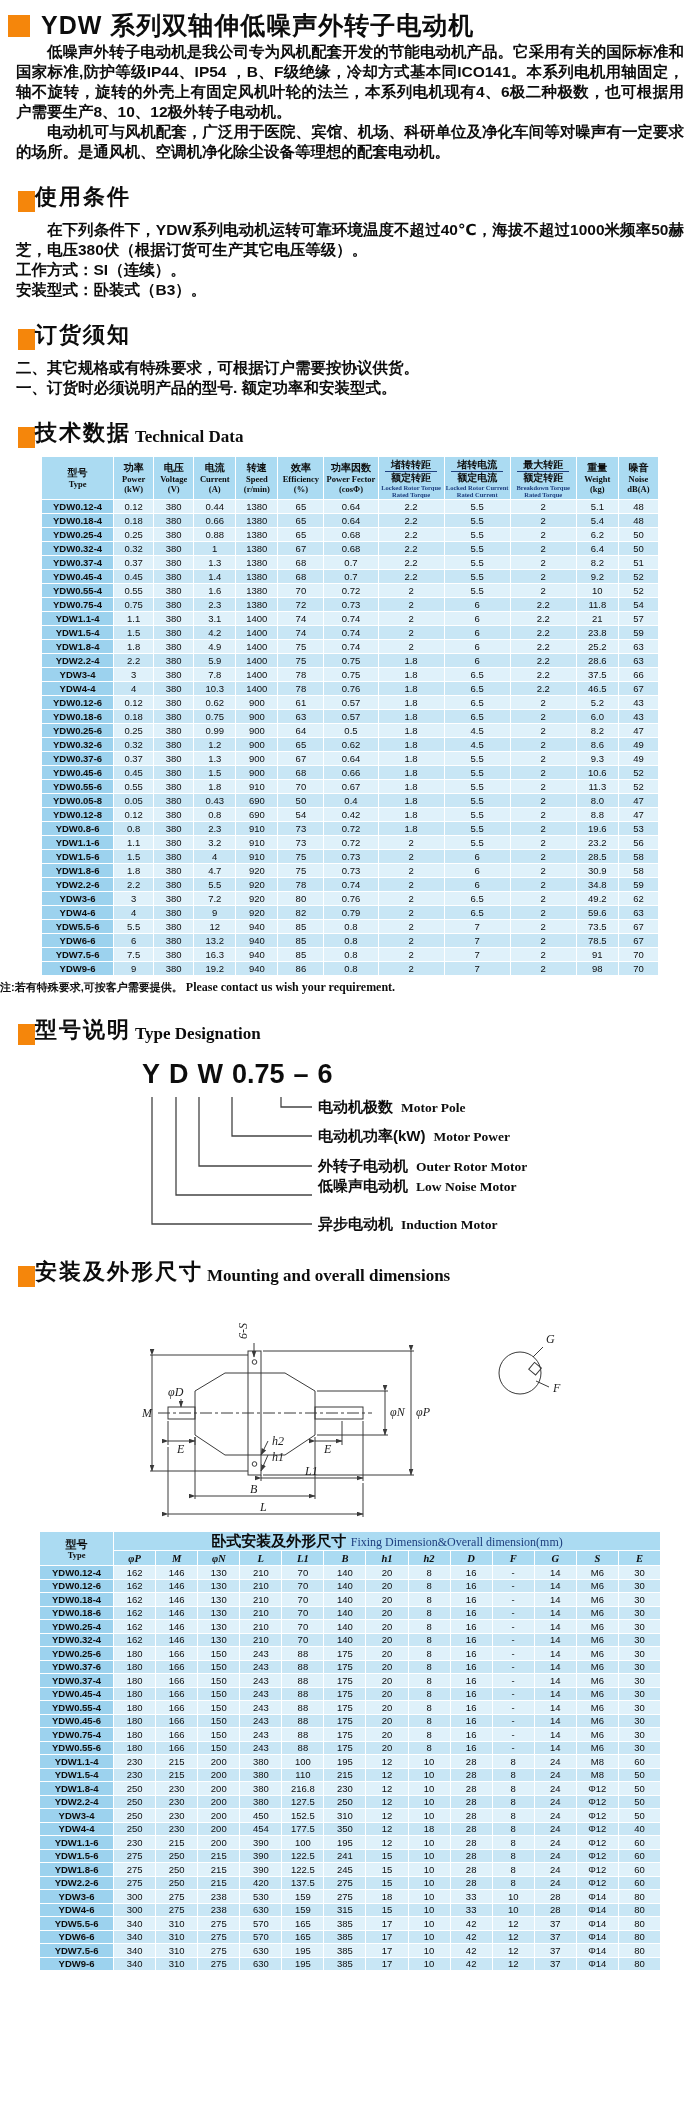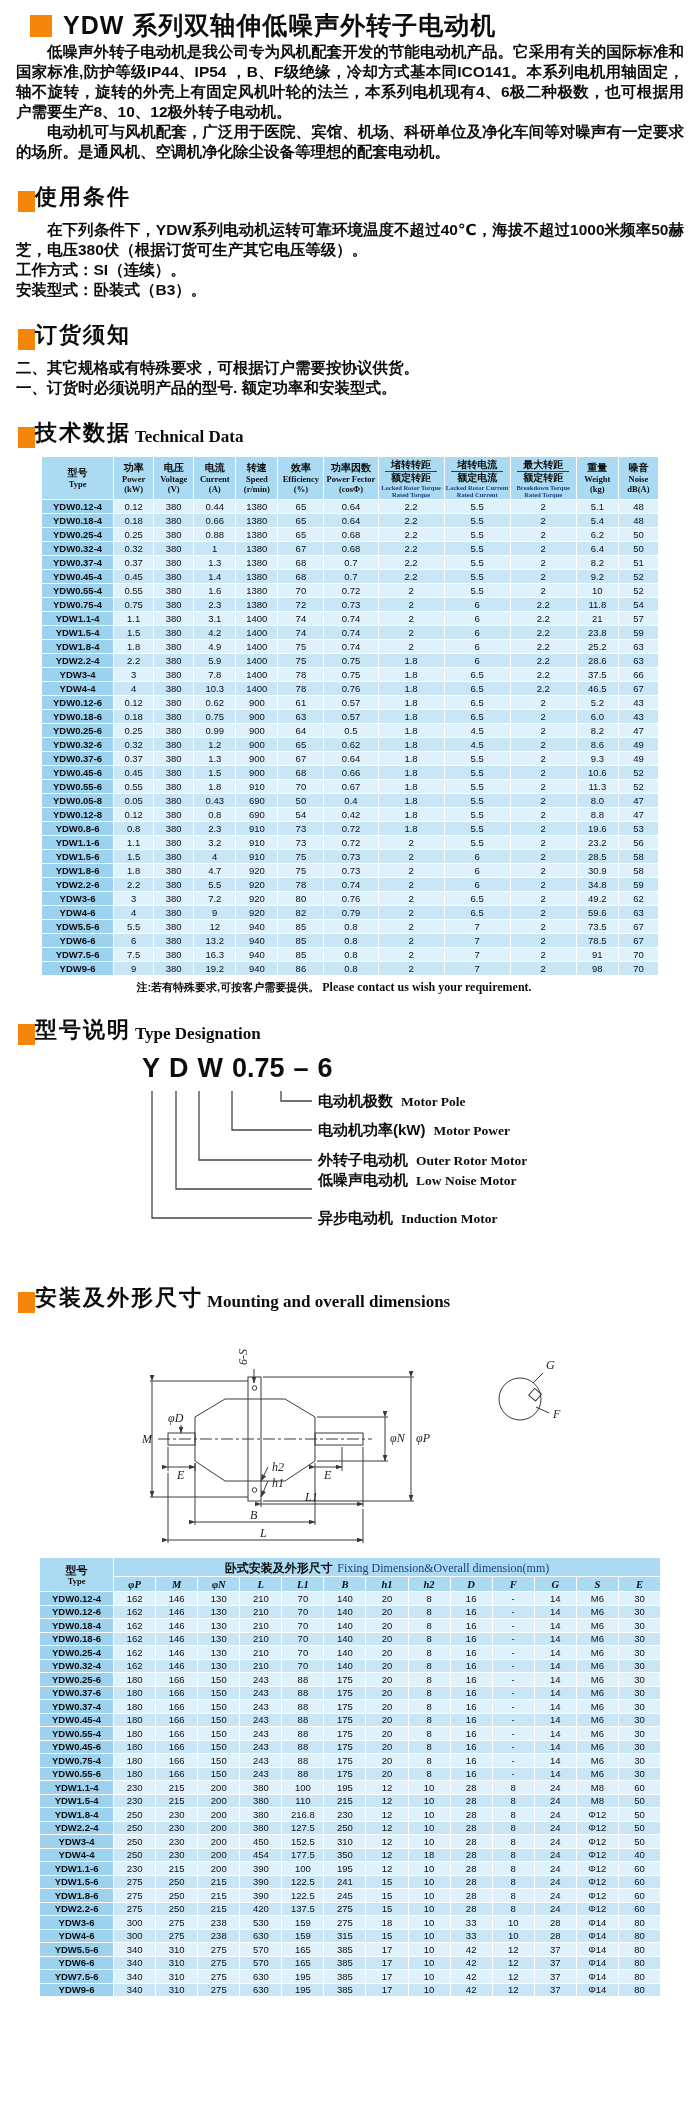--- a/index.html
+++ b/index.html
@@ -1,21 +1,21 @@
 <!DOCTYPE html>
 <html><head>
 <meta charset="utf-8">
 <style>
   html,body{margin:0;padding:0;}
   body{width:700px;height:2107px;background:#fff;overflow:hidden;
        font-family:"Liberation Sans","DejaVu Sans",sans-serif;color:#0d0d0d;}
   .page{position:relative;width:700px;height:2107px;}
 
   
-  .title-row{display:flex;align-items:center;gap:11px;padding:9px 0 0 30px;}
+  .title-row{display:flex;align-items:center;gap:11px;padding:9px 0 0 8px;}
   .sq-lg{width:22px;height:22px;background:#F5860B;flex:0 0 auto;}
   h1{font-size:25px;margin:0;font-weight:bold;letter-spacing:1px;}
   .sec{display:flex;align-items:flex-end;margin:20px 0 8px 18px;}
   .sq-md{width:17px;height:21px;background:#F5860B;flex:0 0 auto;}
   h2{font-size:22px;margin:0;font-weight:bold;letter-spacing:2px;}
   .sec-en{font-family:"Liberation Serif","DejaVu Serif",serif;font-size:17px;font-weight:600;margin:0 0 1px 4px;}
 
   
   p.body{font-size:15.5px;font-weight:600;line-height:20px;margin:0 16px;text-align:justify;}
   .indent{text-indent:2em;}
@@ -29,42 +29,42 @@
   .tech tbody td{height:13px;font-size:9.5px;}
   .tech tbody tr:nth-child(odd) td{background:#DFF1FA;}
   .tech tbody tr:nth-child(even) td{background:#C8E6F5;}
   .tech tbody td.tcol,.dim tbody td.tcol{background:#9CD2EE !important;font-weight:bold;font-size:9.5px;}
   .hcn{font-size:10px;font-weight:bold;line-height:12px;}
   .hen{font-family:"Liberation Serif","DejaVu Serif",serif;font-size:8.5px;line-height:10px;}
   .frac{width:80%;margin:0 auto;}
   .frac .fdiv{border-top:1px solid #1E3F7F;}
   .htiny{font-size:6.5px;line-height:7px;color:#1E3F7F;font-weight:bold;
          font-family:"Liberation Serif","DejaVu Serif",serif;white-space:normal;}
-  .note{font-size:11px;font-weight:bold;text-align:center;margin:4px 32px 0 0;}
+  .note{font-size:11px;font-weight:bold;text-align:left;margin:4px 32px 0 0;}
   .note-en{font-family:"Liberation Serif","DejaVu Serif",serif;font-weight:600;font-size:12px;}
 
   
-  .designation{position:relative;height:188px;margin-top:8px;}
+  .designation{position:relative;height:188px;margin-top:14px;}
   .code{position:absolute;left:142px;top:0;font-size:27px;font-weight:bold;}
   .code span{margin-right:9px;}
   .dlines{position:absolute;left:0;top:0;}
   .dlabel{position:absolute;left:318px;display:flex;align-items:baseline;gap:8px;white-space:nowrap;}
   .dlabel .cn{font-size:15px;font-weight:bold;}
   .dlabel .en{font-family:"Liberation Serif","DejaVu Serif",serif;font-size:13.5px;font-weight:600;}
 
   
   .drawing{display:block;margin:4px auto 0;}
   .drawing text{font-family:"Liberation Serif","DejaVu Serif",serif;font-style:italic;font-size:12px;fill:#222;}
 
   
   .dim{width:622px;margin:6px auto 0;}
   .dim thead th{background:#ABDBF2;vertical-align:middle;}
   .dim thead tr:first-child th{height:16px;}
   .dim .corner .hcn{font-size:11px;}
-  .dim .span .hcn{font-size:12px;}
+  .dim .span .hcn{font-size:15px;}
   .hnavy{font-family:"Liberation Serif","DejaVu Serif",serif;font-size:12px;color:#1E3F7F;font-weight:normal;}
   .symrow th{height:14px;font-family:"Liberation Serif","DejaVu Serif",serif;font-style:italic;font-weight:bold;font-size:10.5px;background:#ABDBF2;}
   .dim tbody td{height:12.5px;font-size:9.5px;}
   .dim tbody tr:nth-child(odd) td{background:#DFF1FA;}
   .dim tbody tr:nth-child(even) td{background:#C8E6F5;}
 </style>
 </head>
 <body>
 
 <div class="page">
@@ -697,21 +697,21 @@
     <div class="dlabel" style="top:118px">
         <span class="cn">低噪声电动机</span>
         <span class="en">Low Noise Motor</span>
       </div>
     <div class="dlabel" style="top:156px">
         <span class="cn">异步电动机</span>
         <span class="en">Induction Motor</span>
       </div>
   </div>
 
-  <div class="sec" style="margin-top:42px">
+  <div class="sec" style="margin-top:10px">
     <span class="sq-md"></span>
     <h2>安装及外形尺寸</h2>
     <span class="sec-en">Mounting and overall dimensions</span>
   </div>
 
   <svg class="drawing" width="700" height="230" viewBox="0 0 700 230">
     <defs>
       <marker id="arr" markerWidth="7" markerHeight="5" refX="6.5" refY="2.5" orient="auto">
         <path d="M0,0 L7,2.5 L0,5 z" fill="#3a3a3a"></path>
       </marker>

